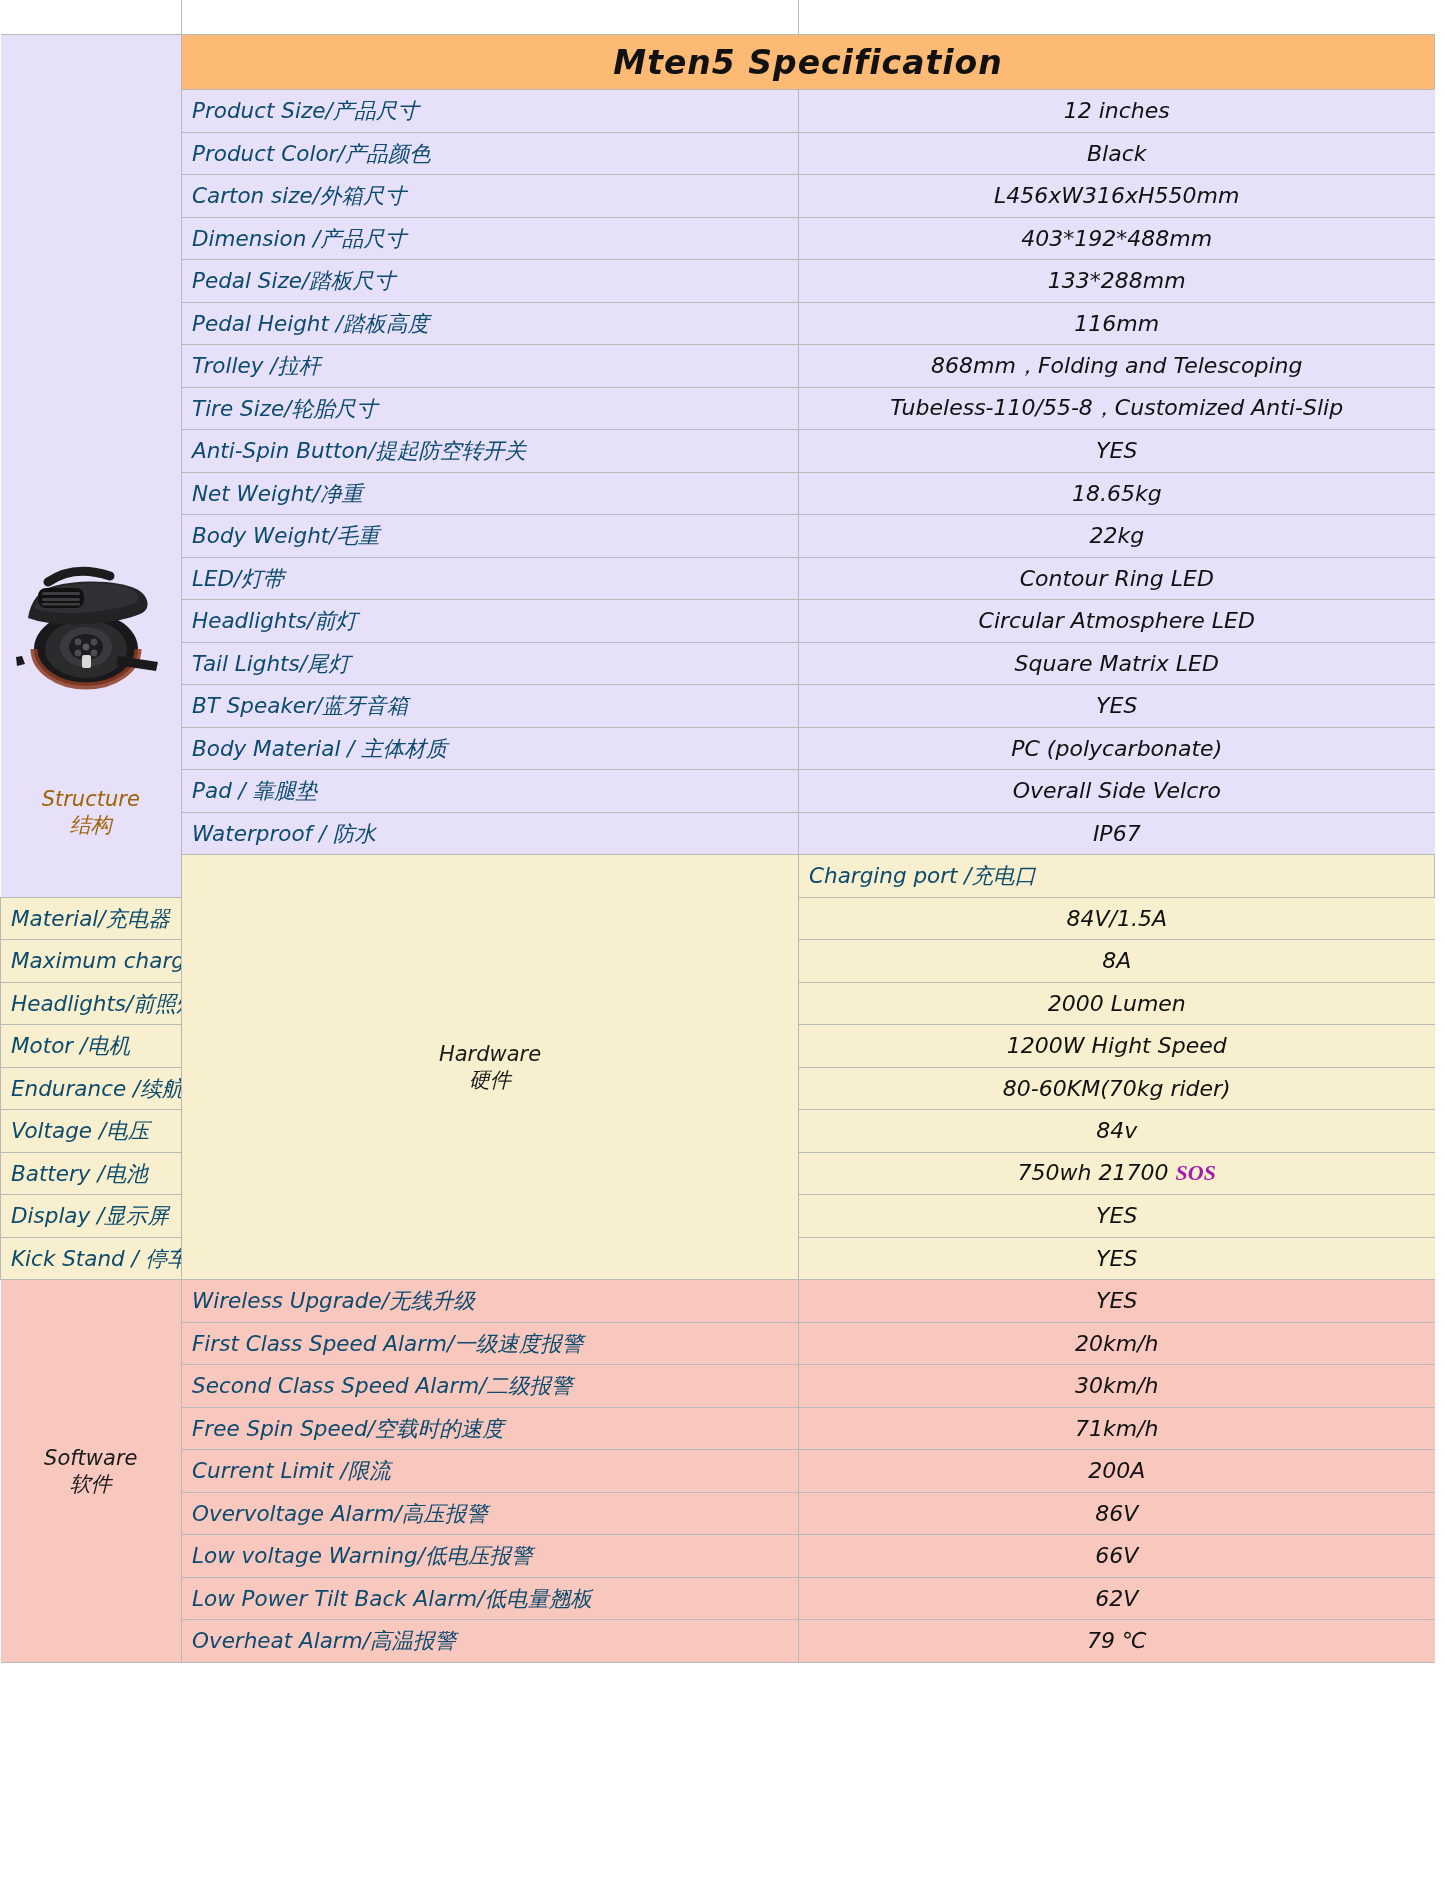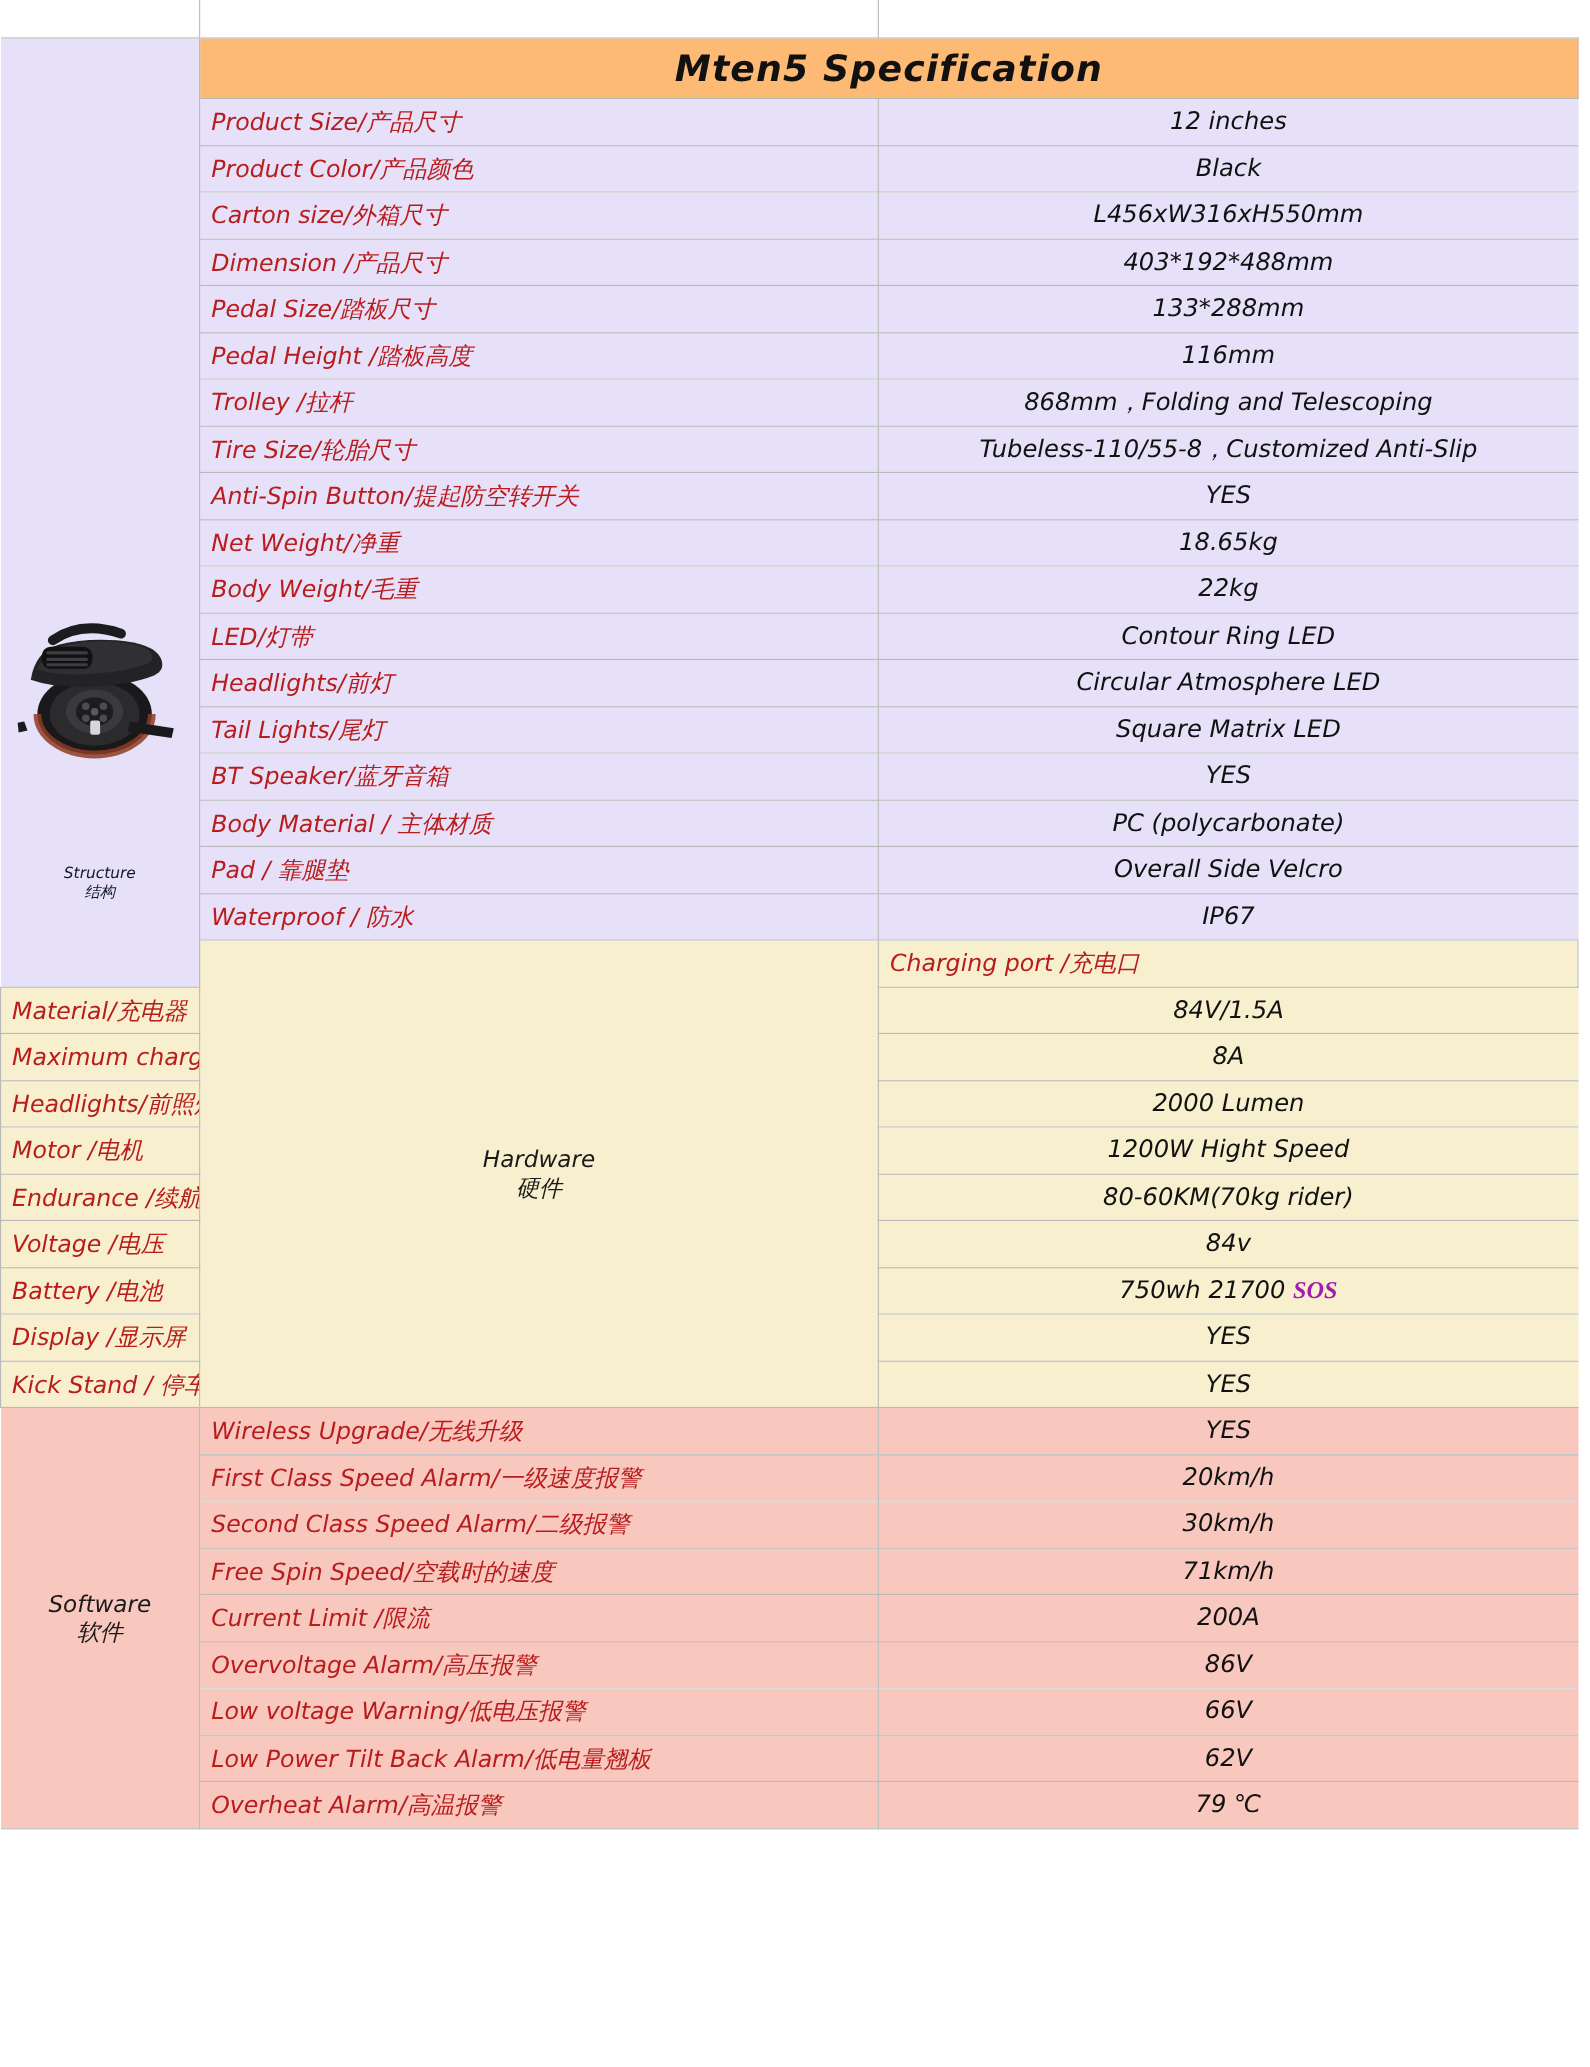--- a/index.html
+++ b/index.html
@@ -59,21 +59,21 @@
     color: #1a1a1a;
     border: 1px solid #b9b9b9;
     border-left: none;
     line-height: 1.25;
   }
   td.cat .cn { display: block; }
 
   td.name {
     font-size: 21.5px;
     font-style: italic;
-    color: #b91c1c;
+    color: #0c4a6e;
     padding: 0 0 0 10px;
     height: 39.5px;
     border: 1px solid #b9b9b9;
     white-space: nowrap;
     overflow: hidden;
   }
   td.val {
     font-size: 22px;
     font-style: italic;
     color: #111;
@@ -102,24 +102,24 @@
     left: 12px;
     width: 155px;
     height: 140px;
   }
   .cat-label {
     position: absolute;
     left: 0;
     right: 0;
     top: 320px;
     text-align: center;
-    font-size: 14px;
+    font-size: 21px;
     font-style: italic;
     line-height: 1.25;
-    color: #0f172a;
+    color: #a16207;
   }
 </style>
 </head>
 <body>
 
 <div class="sheet">
   <table class="spec">
     <colgroup>
       <col class="c-cat">
       <col class="c-name">

